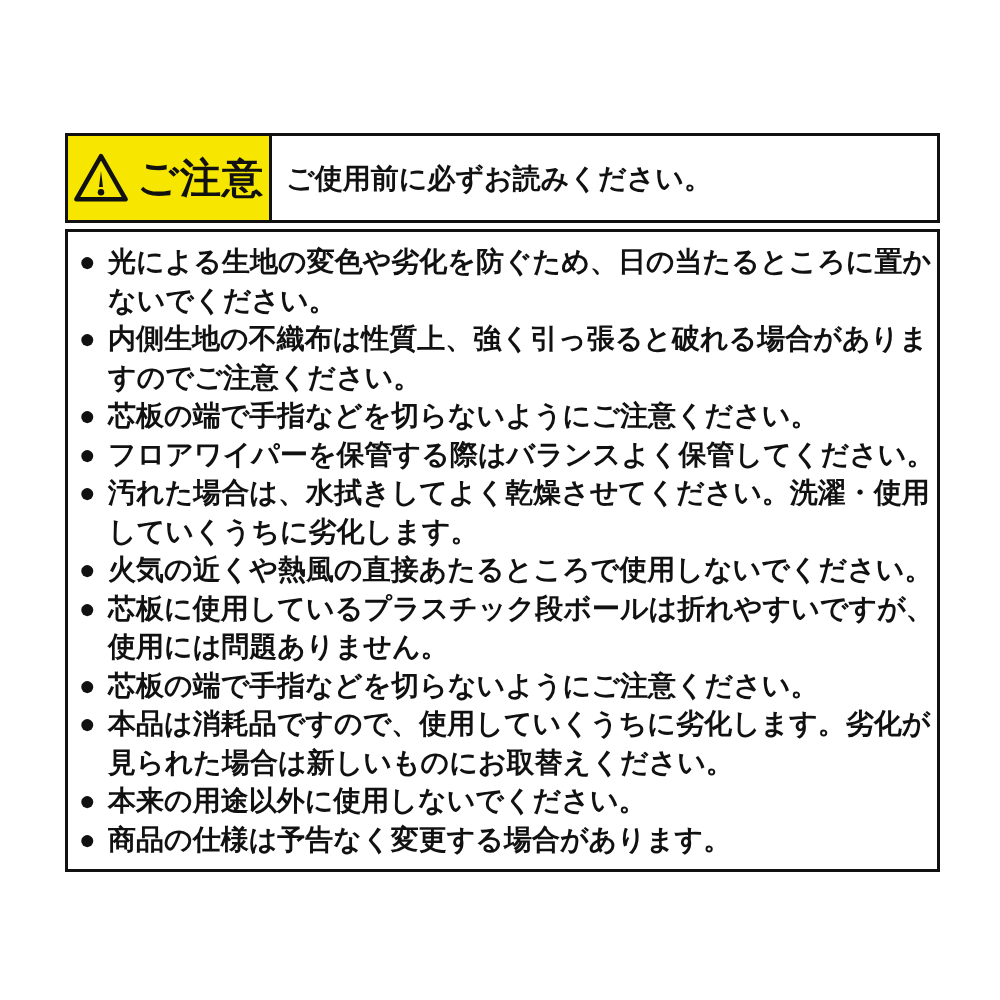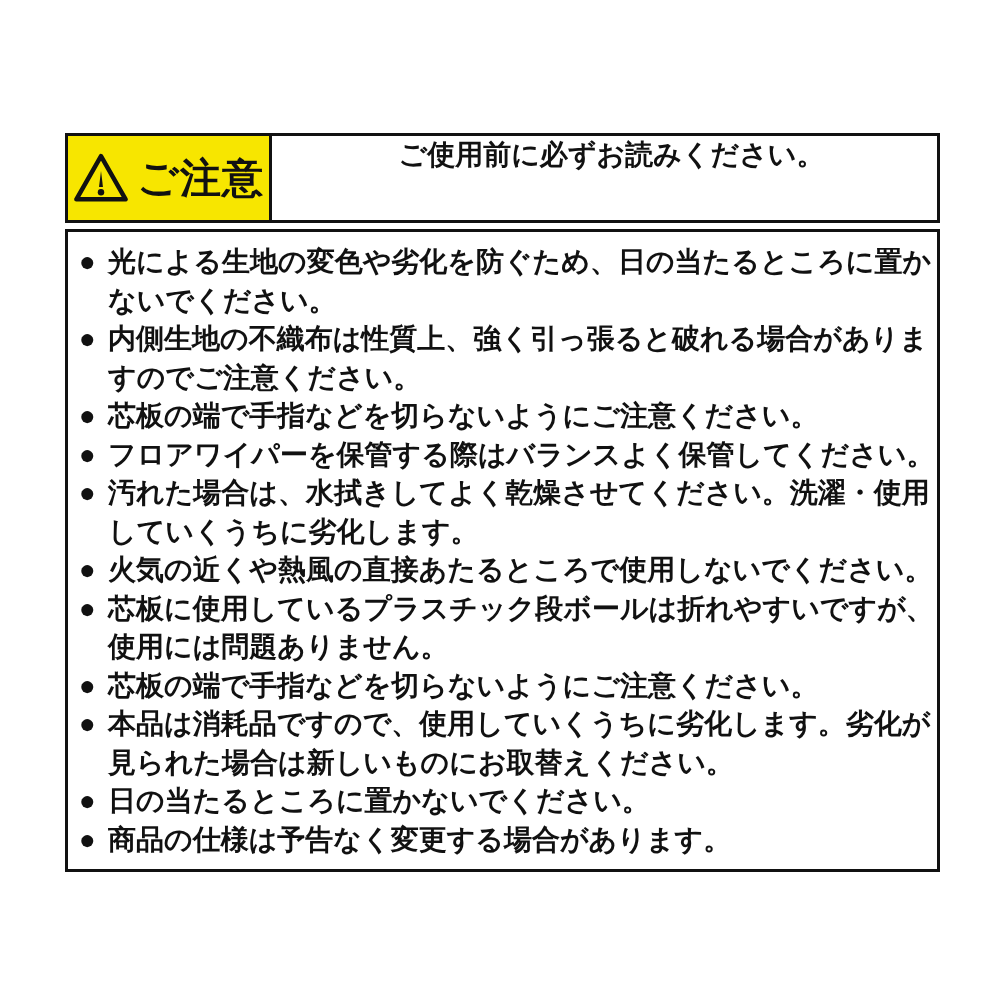--- a/index.html
+++ b/index.html
@@ -56,21 +56,21 @@
   .header-title-text {
     font-size: 41px;
     font-weight: 700;
     letter-spacing: 1px;
     line-height: 1;
     white-space: nowrap;
   }
   .header-msg {
     flex: 1;
     display: flex;
-    flex-direction: row;
+    flex-direction: column;
     justify-content: center;
     padding-left: 14px;
     font-size: 28px;
     font-weight: 700;
     line-height: 37px;
     white-space: nowrap;
   }
   
   .body-box {
     margin-top: 6px;
@@ -164,21 +164,21 @@
           <li class="caution-item">
           <span class="bullet">●</span>
           <span class="item-text">芯板の端で手指などを切らないようにご注意ください。</span>
         </li>
           <li class="caution-item">
           <span class="bullet">●</span>
           <span class="item-text">本品は消耗品ですので、使用していくうちに劣化します。劣化が見られた場合は新しいものにお取替えください。</span>
         </li>
           <li class="caution-item">
           <span class="bullet">●</span>
-          <span class="item-text">日の当たるところに置かないでください。</span>
+          <span class="item-text">本来の用途以外に使用しないでください。</span>
         </li>
           <li class="caution-item">
           <span class="bullet">●</span>
           <span class="item-text">商品の仕様は予告なく変更する場合があります。</span>
         </li>
         </ul>
     </div>
 
 
   </div>

